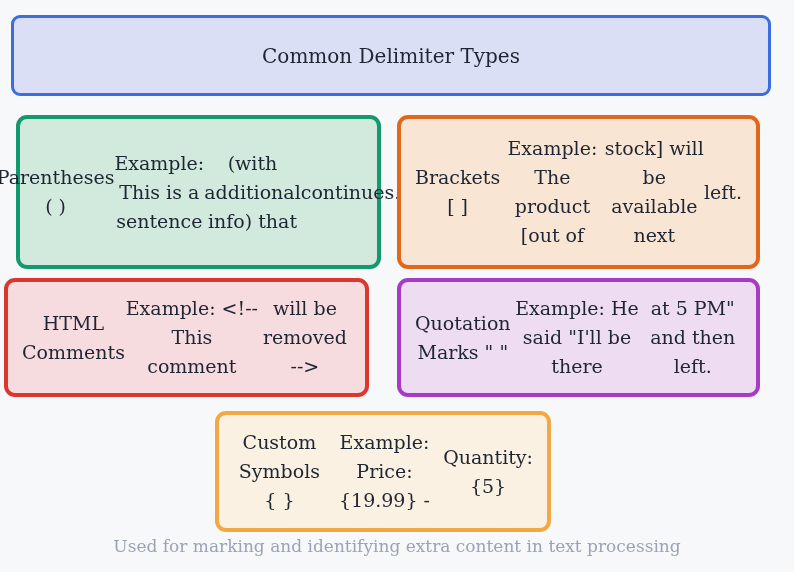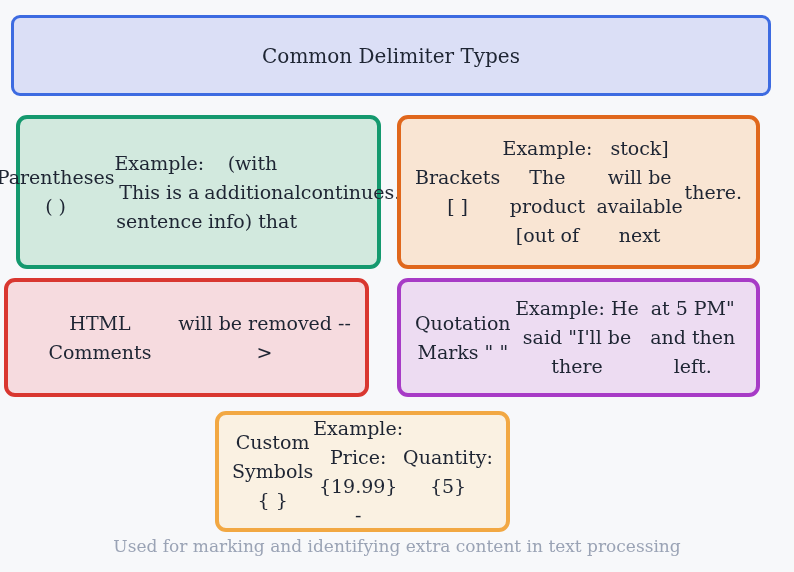--- a/index.html
+++ b/index.html
@@ -42,21 +42,21 @@
   }
   .card-html-comments {
     left: 4px; top: 278px; width: 365px; height: 119px;
     background: #f6dbdf; border: 4px solid #d93730;
   }
   .card-quotation-marks {
     left: 397px; top: 278px; width: 363px; height: 119px;
     background: #eddcf2; border: 4px solid #a73bc6;
   }
   .card-custom-symbols {
-    left: 215px; top: 411px; width: 295px; height: 121px;
+    left: 215px; top: 411px; width: 336px; height: 121px;
     background: #faf1e2; border: 4px solid #f2a843;
   }
 
   .footer-caption {
     position: absolute; left: 0; top: 536px; width: 794px;
     text-align: center;
     font-size: 17px;
     color: #9aa3b5;
   }
 </style>
@@ -73,25 +73,26 @@
     <div>Parentheses ( )</div>
     <div>Example: This is a sentence</div>
     <div>(with additional info) that</div>
     <div>continues.</div>
   </div>
 
   <div class="card card-brackets">
     <div>Brackets [ ]</div>
     <div>Example: The product [out of</div>
     <div>stock] will be available next</div>
-    <div>there.</div>
+    <div>left.</div>
   </div>
 
   <div class="card card-html-comments">
     <div>HTML Comments</div>
+    <div>Example: &lt;!-- This comment</div>
     <div>will be removed --&gt;</div>
   </div>
 
   <div class="card card-quotation-marks">
     <div>Quotation Marks " "</div>
     <div>Example: He said "I'll be there</div>
     <div>at 5 PM" and then left.</div>
   </div>
 
   <div class="card card-custom-symbols">

